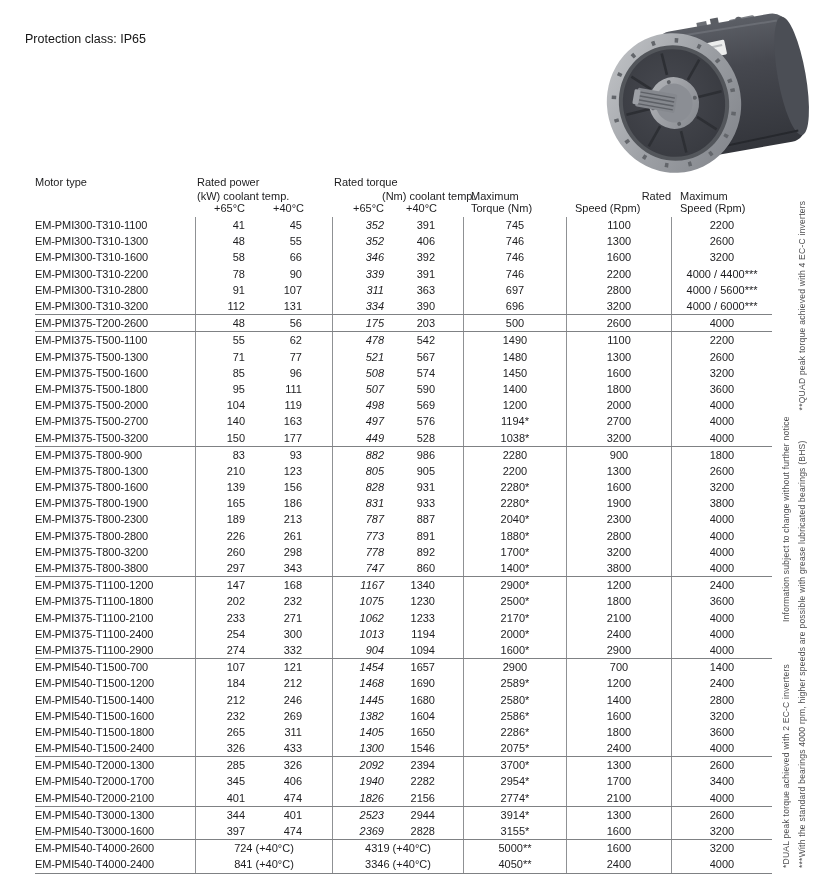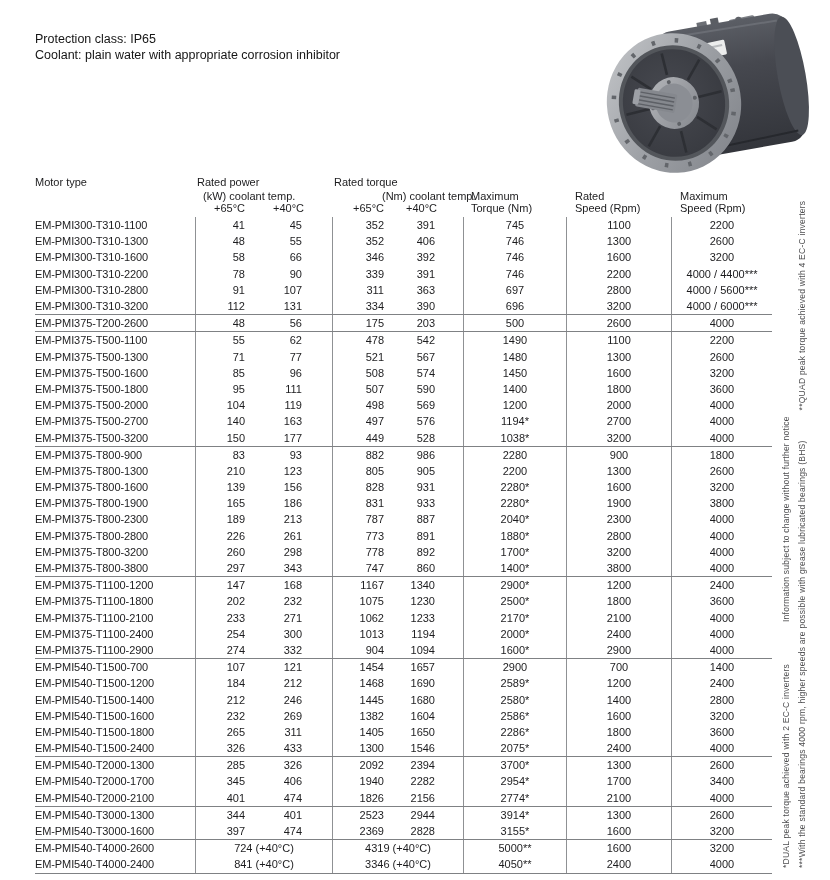--- a/index.html
+++ b/index.html
@@ -3,52 +3,52 @@
 <meta charset="utf-8">
 <style>
   html,body{margin:0;padding:0;}
   body{
     width:830px;height:880px;overflow:hidden;position:relative;
     background:#ffffff;
     font-family:"Liberation Sans", sans-serif;
     color:#1c1c1e;
   }
   
-  .info-block{position:absolute;left:35px;top:31px;font-size:12.5px;line-height:16.4px;color:#151515;}
+  .info-block{position:absolute;left:25px;top:31px;font-size:12.5px;line-height:16.4px;color:#151515;}
   
   .motor-wrap{position:absolute;left:592px;top:8px;width:236px;height:172px;}
   
   .mtable{position:absolute;left:35px;top:176px;width:737px;}
   .grid-cols{display:grid;grid-template-columns:160px 58px 79px 60px 71px 103px 105px 101px;}
   .thead{font-size:11px;line-height:13px;grid-template-rows:13.5px 12.5px 13px;color:#1c1c1e;}
   .thead > div{white-space:nowrap;}
   .h-motor{grid-column:1;grid-row:1;}
   .h-power{grid-column:2/4;grid-row:1;padding-left:2px;}
   .h-torque{grid-column:4/6;grid-row:1;padding-left:2px;}
-  .h-power-sub{grid-column:2/4;grid-row:2;padding-left:2px;margin-left:6px;}
+  .h-power-sub{grid-column:2/4;grid-row:2;padding-left:2px;}
   .h-torque-sub{grid-column:4/6;grid-row:2;padding-left:2px;margin-left:48px;}
   .h-max1{grid-column:6;grid-row:2;padding-left:8px;}
-  .h-rated1{grid-column:7;grid-row:2;padding-left:9px;}
+  .h-rated1{grid-column:7;grid-row:2;padding-left:9px;text-align:right;}
   .h-maxs1{grid-column:8;grid-row:2;padding-left:9px;}
   .h-p65{grid-column:2;grid-row:3;text-align:right;padding-right:8px;}
   .h-p40{grid-column:3;grid-row:3;text-align:right;padding-right:28px;}
   .h-q65{grid-column:4;grid-row:3;text-align:right;padding-right:8px;}
   .h-q40{grid-column:5;grid-row:3;text-align:right;padding-right:26px;}
   .h-max2{grid-column:6;grid-row:3;padding-left:8px;}
   .h-rated2{grid-column:7;grid-row:3;padding-left:9px;}
   .h-maxs2{grid-column:8;grid-row:3;padding-left:9px;}
   
   #tbody{border-bottom:1.5px solid #7f8184;margin-top:2px;}
   .tgroup:not(:first-child){border-top:1.5px solid #7f8184;}
   .trow{height:16.2px;font-size:11px;}
   .cell{display:flex;align-items:center;height:100%;white-space:nowrap;}
   .c-type{grid-column:1;letter-spacing:-0.1px;}
   .c-p65{grid-column:2;justify-content:flex-end;padding-right:8px;}
   .c-p40{grid-column:3;justify-content:flex-end;padding-right:30px;}
-  .c-q65{grid-column:4;justify-content:flex-end;padding-right:8px;}
+  .c-q65{grid-column:4;justify-content:flex-end;padding-right:8px;font-style:italic;}
   .c-q40{grid-column:5;justify-content:flex-end;padding-right:28px;}
   .c-mx{grid-column:6;}
   .c-rs{grid-column:7;}
   .c-ms{grid-column:8;}
   .m-p{grid-column:2/4;}
   .m-q{grid-column:4/6;}
   .cen{justify-content:center;}
   .bl{border-left:1px solid #8f9194;}
   
   .vfoot{
@@ -57,21 +57,20 @@
     font-size:8.5px;letter-spacing:0.25px;color:#4d4d4f;height:10px;line-height:10px;
   }
   .vfoot-inner{left:791px;top:858px;gap:42px;}
   .vfoot-outer{left:807px;top:858px;gap:30px;}
 </style>
 </head>
 <body>
 
 <div class="info-block">
   <div>Protection class: IP65</div>
-  <div>Coolant: plain water with appropriate corrosion inhibitor</div>
 </div>
 
 <div class="motor-wrap">
   <svg width="236" height="172" viewBox="0 0 236 172">
     <defs>
       <linearGradient id="gBody" x1="0" y1="0" x2="0" y2="1">
         <stop offset="0" stop-color="#5b5e65"></stop>
           <stop offset="0.35" stop-color="#46484f"></stop>
           <stop offset="1" stop-color="#33353b"></stop>
       </linearGradient>

